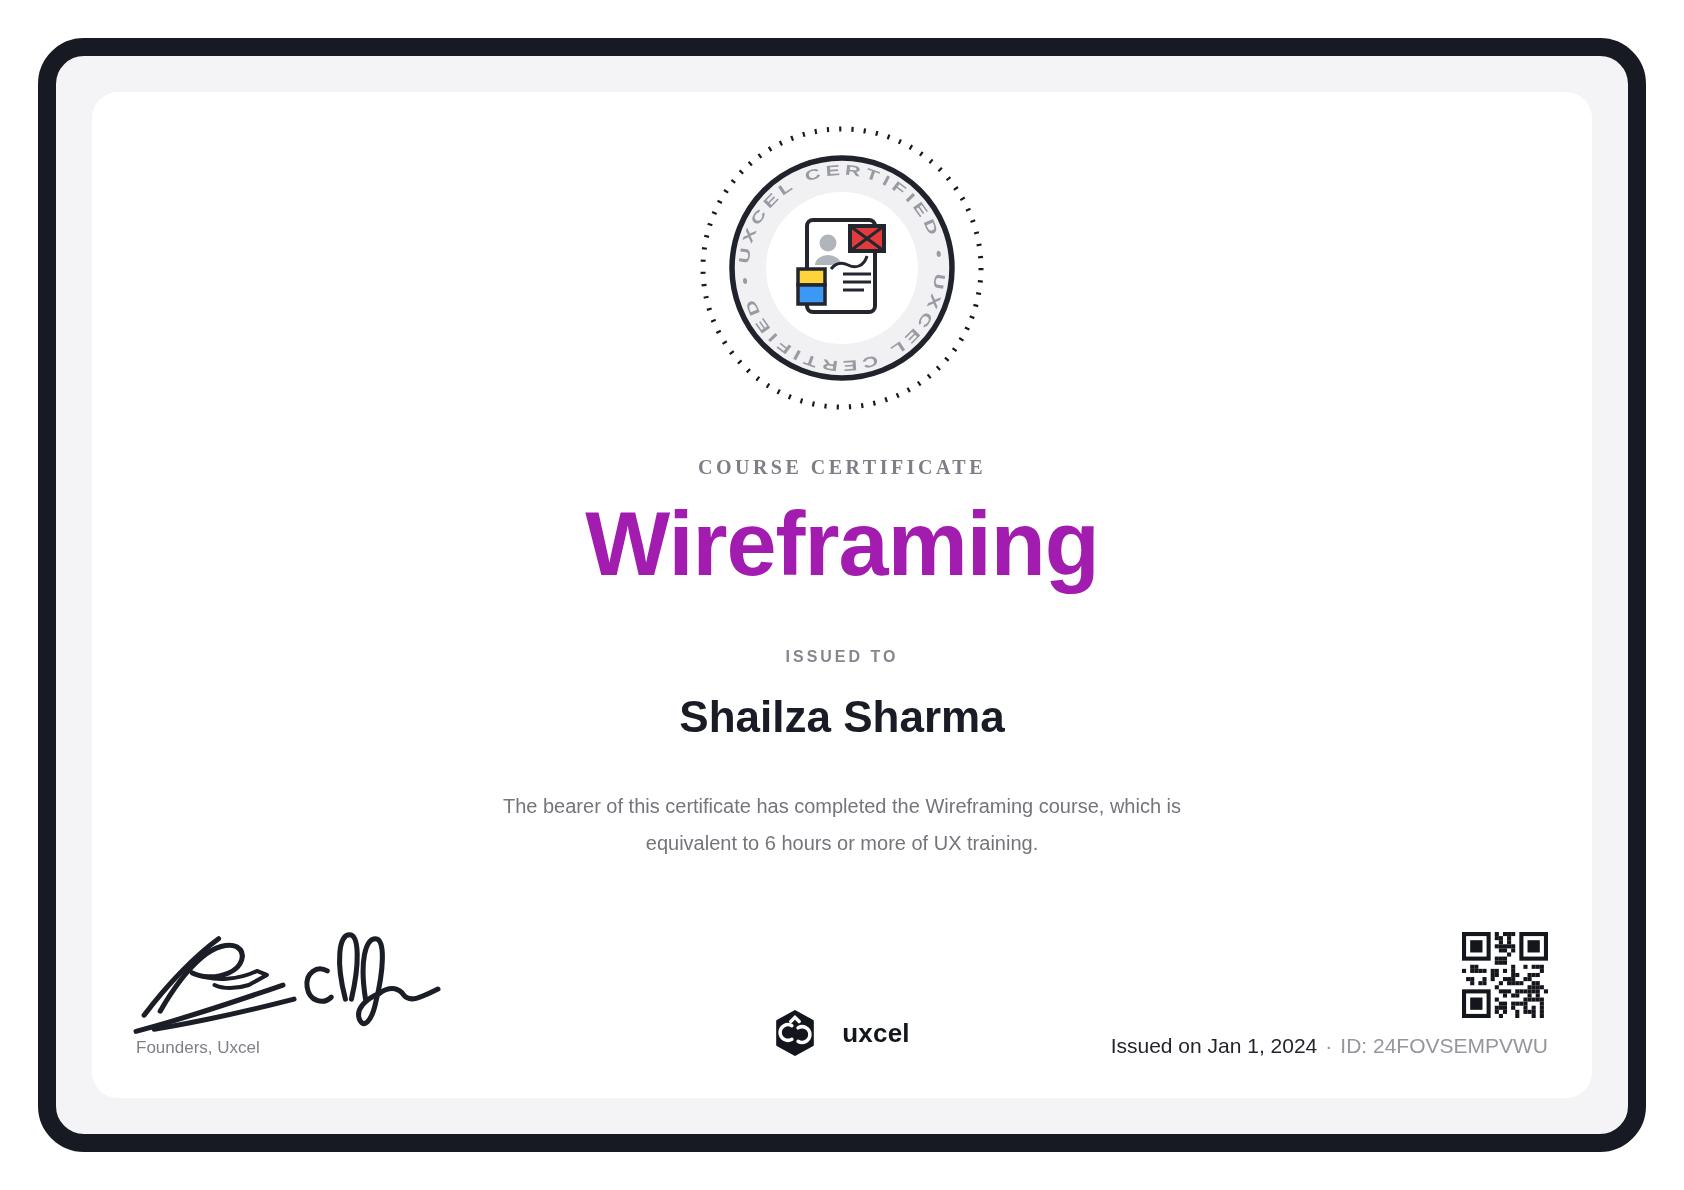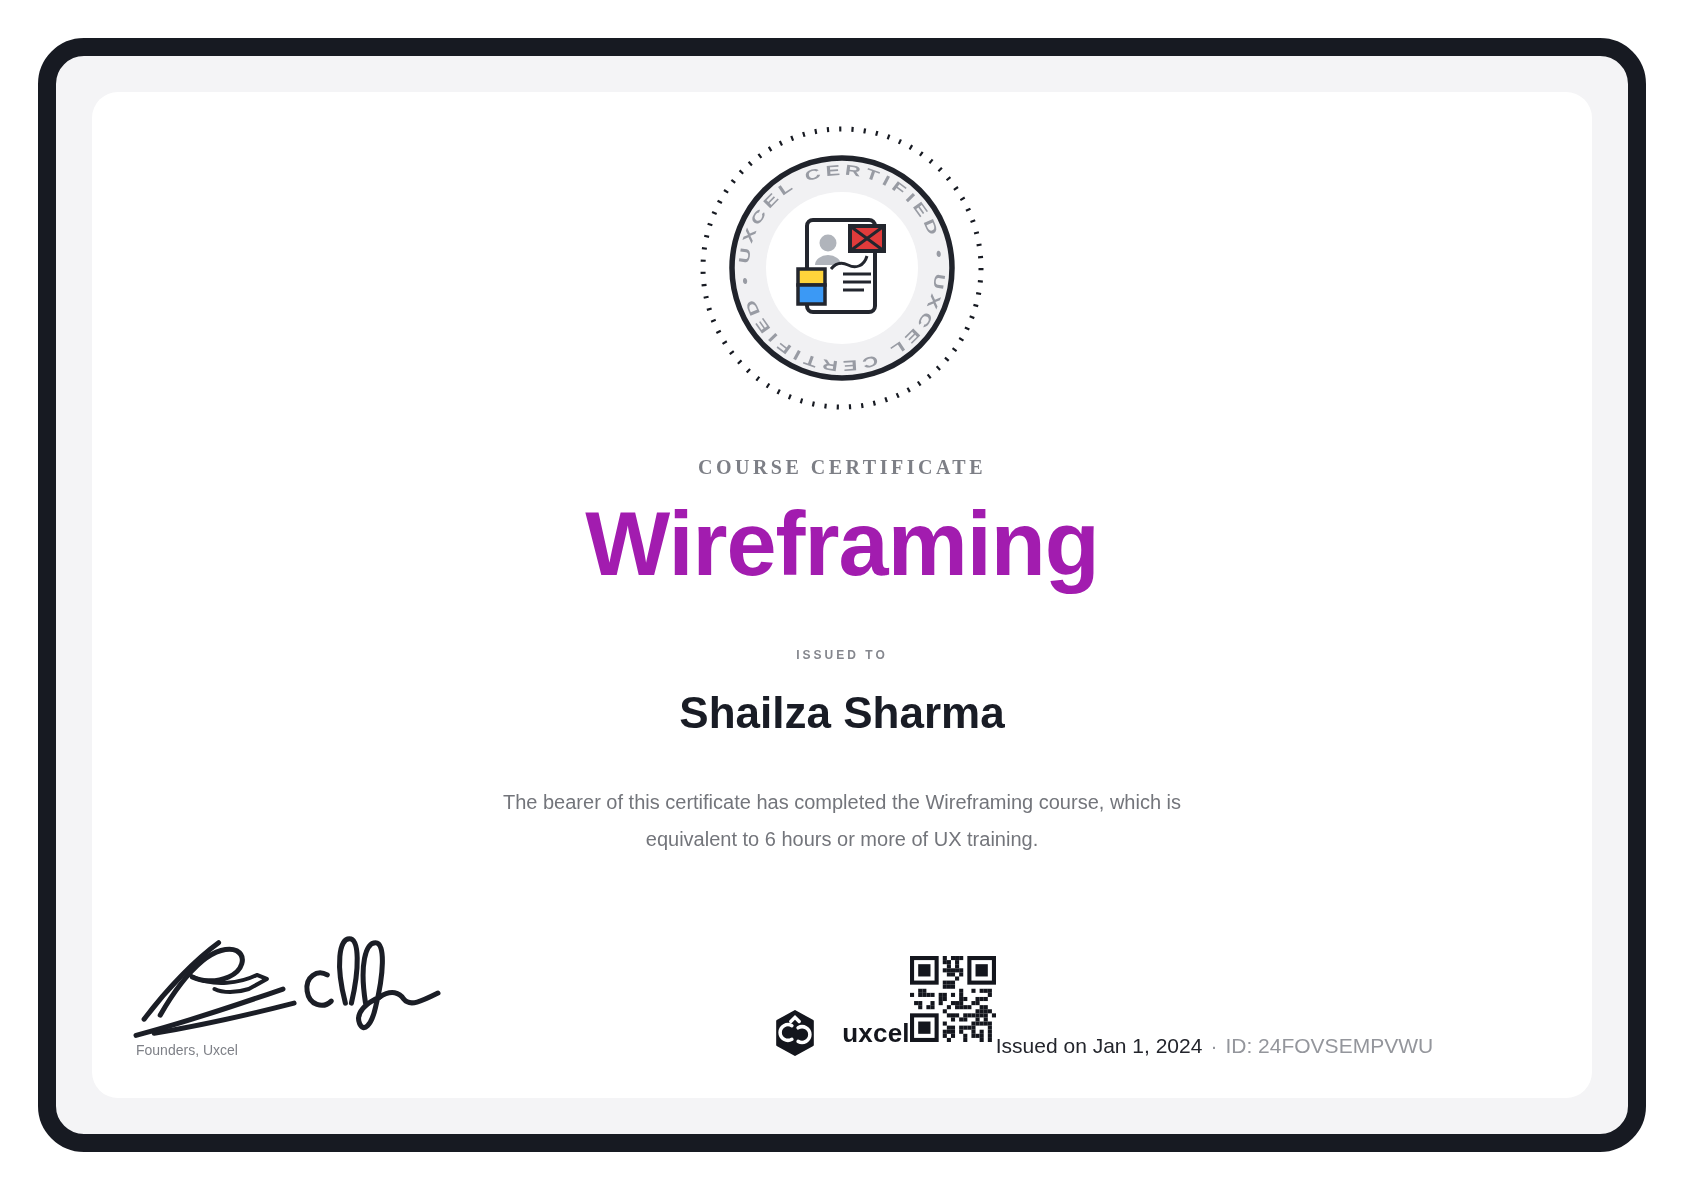--- a/index.html
+++ b/index.html
@@ -19,41 +19,41 @@
   .eyebrow {
     margin-top:34px; font-size:20px; font-weight:700; letter-spacing:3.5px;
     color:#7d7f86;
     font-family:Liberation Serif, serif;
   }
   .title {
     margin-top:18px; font-size:90px; font-weight:800; letter-spacing:-1px;
     color:#a21caf; line-height:1.05;
   }
   .issued-to {
-    margin-top:56px; font-size:12px; font-weight:700; letter-spacing:3px;
+    margin-top:56px; font-size:16px; font-weight:700; letter-spacing:3px;
     color:#85878e;
   }
   .recipient {
     margin-top:26px; font-size:44px; font-weight:700; color:#191c25;
   }
   .desc {
     margin-top:46px; font-size:20px; line-height:37px; color:#73757b;
   }
   .footer {
     position:absolute; left:0; right:0; bottom:0;
     padding:0 44px 40px 44px;
     display:grid; grid-template-columns:1fr auto 1fr; align-items:end;
   }
   .foot-left { text-align:left; }
   .sig-svg { width:312px; height:112px; display:block; margin-left:-6px; }
-  .signatory { font-size:14px; color:#7e8087; }
+  .signatory { font-size:17px; color:#7e8087; }
   .foot-center { padding-bottom:2px; display:flex; align-items:center; gap:26px; }
   .logo-icon svg { width:42px; height:46px; display:block; }
   .brand { font-size:26px; font-weight:800; color:#14161d; letter-spacing:0.2px; }
-  .foot-right { text-align:right; display:flex; flex-direction:row; align-items:flex-end; }
+  .foot-right { text-align:right; display:flex; flex-direction:column; align-items:flex-end; }
   .qr-wrap { width:86px; height:86px; margin-bottom:16px; }
   .issue-line { font-size:21px; white-space:nowrap; }
   .issued-on { color:#23252c; }
   .dot-sep { color:#94969c; margin:0 8px; }
   .cert-id { color:#94969c; }
 </style>
 </head>
 <body>
 
 <div class="frame">

